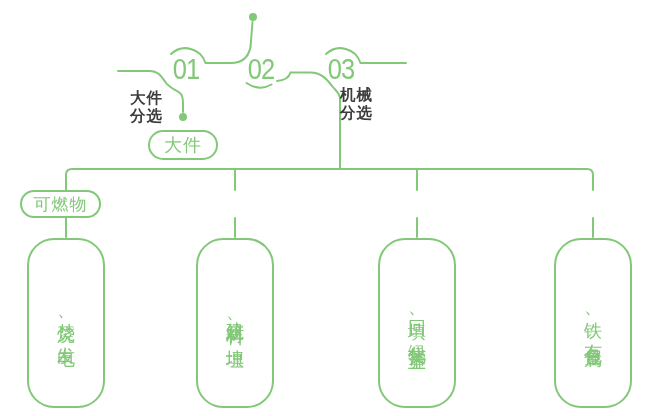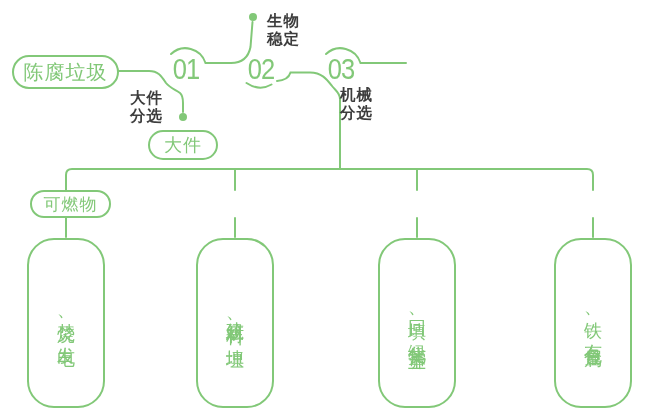--- a/index.html
+++ b/index.html
@@ -10,21 +10,21 @@
   .pill{
     position:absolute;box-sizing:border-box;
     border:2px solid #82c878;border-radius:999px;
     display:flex;align-items:center;justify-content:center;
     color:#82c878;background:#ffffff;
     letter-spacing:1px;white-space:nowrap;
   }
   .pill-source{left:12px;top:55px;width:107px;height:34px;font-size:20px;}
   .pill-bulky{left:148px;top:130px;width:70px;height:30px;font-size:18px;}
   .pill-cat{top:190px;height:28px;font-size:17px;}
-  .pill-cat.c1{left:30px;width:81px;}
+  .pill-cat.c1{left:20px;width:81px;}
   .pill-cat.c2{left:193px;width:85px;}
   .pill-cat.c3{left:379px;width:77px;}
   .pill-cat.c4{left:551px;width:85px;}
 
   .step-number{
     position:absolute;color:#82c878;font-size:29px;line-height:1;
     letter-spacing:-1px;transform:translate(-50%,-50%) scaleX(.88);
     transform-origin:center;
   }
   .n1{left:186px;top:69px;}
@@ -78,32 +78,27 @@
       <path d="M235 218 V237"></path>
       <path d="M417 218 V237"></path>
       <path d="M593 218 V237"></path>
     </g>
     <g fill="#82c878" stroke="none">
       <circle cx="183" cy="117" r="4"></circle>
       <circle cx="253" cy="17" r="4"></circle>
     </g>
   </svg>
 
-  <div class="pill pill-source">
-    <span>陈腐垃圾</span>
-  </div>
 
   <span class="step-number n1">01</span>
   <span class="step-number n2">02</span>
   <span class="step-number n3">03</span>
 
   <div class="branch-label bl-bulky">大件
 分选</div>
-  <div class="branch-label bl-bio">生物
-稳定</div>
   <div class="branch-label bl-mech">机械
 分选</div>
 
   <div class="pill pill-bulky">
     <span>大件</span>
   </div>
 
   <div class="pill pill-cat c1">
     <span>可燃物</span>
   </div>

